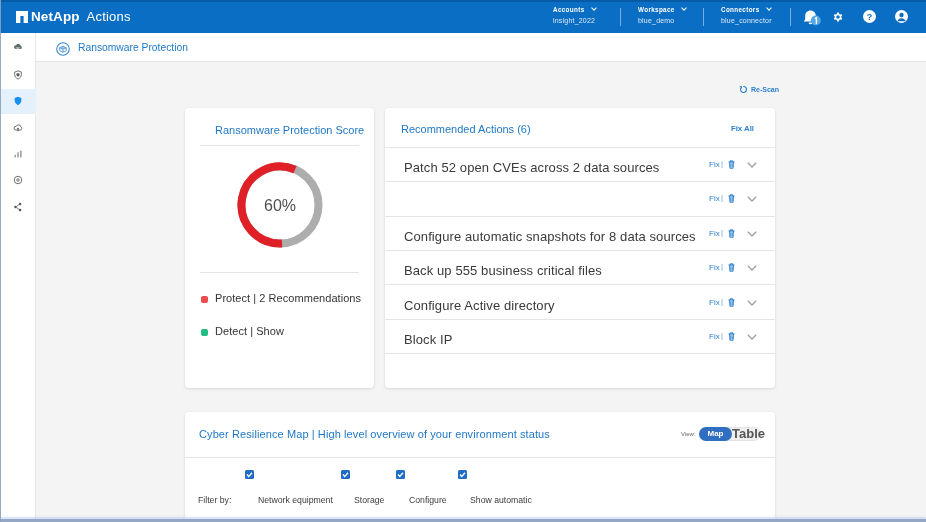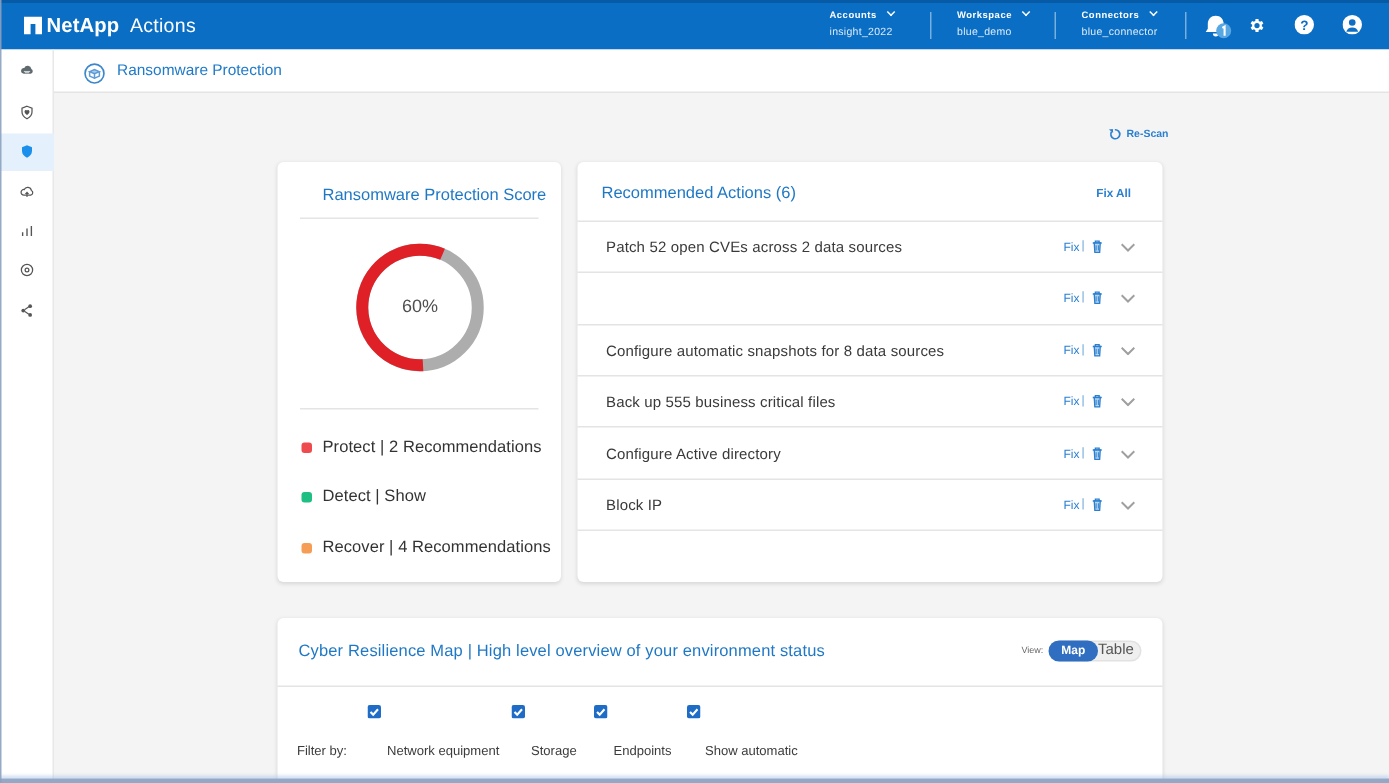--- a/index.html
+++ b/index.html
@@ -28,32 +28,32 @@
 #card2 { left:385px; top:108px; width:390px; height:280px; }
 #card3 { left:185px; top:412px; width:590px; height:108px; border-bottom-left-radius:0; border-bottom-right-radius:0; }
 .cardhead { font-size:11px; color:#1f78c5; }
 .divider { height:1px; background:#e4e4e4; }
 
 #c1head { left:215px; top:124px; }
 #c1div1 { left:200px; top:145px; width:159px; }
 #c1div2 { left:200px; top:272px; width:159px; }
 .legrow { left:201px; font-size:11px; color:#333; letter-spacing:0.05px; }
 .legsq { width:7px; height:7px; border-radius:2px; display:inline-block; margin-right:7px; vertical-align:-0.5px; }
-#pct { left:232px; top:197px; width:96px; text-align:center; font-size:12px; color:#4f4f4f; }
+#pct { left:232px; top:197px; width:96px; text-align:center; font-size:16px; color:#4f4f4f; }
 
 #c2head { left:401px; top:123px; }
 #fixall { left:700px; top:124px; width:54px; text-align:right; font-size:7.8px; font-weight:bold; color:#2a7fd0; }
-.rowtext { left:404px; font-size:10px; color:#3a3a3a; letter-spacing:0.1px; }
+.rowtext { left:404px; font-size:13px; color:#3a3a3a; letter-spacing:0.1px; }
 .rowctl { font-size:8px; color:#2a7fd0; }
 
 #c3head { left:199px; top:428px; letter-spacing:0.1px; }
 #viewlab { left:681px; top:431px; font-size:6px; color:#666; }
 #pill { left:700px; top:427px; width:61px; height:14px; background:#efefef; border-radius:7px; border:1px solid #e2e2e2; }
 #pillmap { left:699px; top:427px; width:33px; height:14px; background:#2f6ec0; border-radius:7px; color:#fff; font-size:8px; font-weight:bold; text-align:center; line-height:14px; }
-#pilltable { left:732px; top:427px; width:29px; height:14px; color:#555; font-size:10px; font-weight:normal; text-align:left; line-height:14px; }
+#pilltable { left:732px; top:427px; width:29px; height:14px; color:#555; font-size:13px; font-weight:bold; text-align:left; line-height:14px; }
 #c3div { left:185px; top:457px; width:590px; }
 .filt { top:470px; font-size:8.7px; color:#3c3c3c;margin-top:25px; }
 #bottomline { left:0; top:519px; width:926px; height:3px; background:#94a7c4; box-shadow:0 -2px 2px rgba(170,195,235,0.5); }
 #rescan { left:751px; top:86px; font-size:7px; font-weight:bold; color:#2a7fd0; }
 </style>
 </head>
 <body>
 <div id="page">
 
   <div class="abs" id="header"></div>
@@ -164,21 +164,20 @@
   <svg class="abs" style="left:232px;top:157px" width="96" height="96" viewBox="0 0 96 96">
     <g fill="none" stroke-width="8">
       <circle cx="48" cy="48" r="38.5" stroke="#adadad"></circle>
       <path id="redarc" stroke="#df2127" d="M 50.01 86.45 A 38.5 38.5 0 1 1 63.04 12.56"></path>
     </g>
   </svg>
   <div class="abs" id="pct">60%</div>
   <div class="abs divider" id="c1div2"></div>
   <div class="abs legrow" style="top:292px"><span class="legsq" style="background:#ee4b4f"></span>Protect | 2 Recommendations</div>
   <div class="abs legrow" style="top:325px"><span class="legsq" style="background:#1fbe83"></span>Detect | Show</div>
-  <div class="abs legrow" style="top:359px"><span class="legsq" style="background:#f59d54"></span>Recover | 4 Recommendations</div>
 
   <div class="abs card" id="card2"></div>
   <div class="abs cardhead" id="c2head">Recommended Actions (6)</div>
   <div class="abs" id="fixall">Fix All</div>
   <div class="abs divider" style="left:385px;top:147px;width:390px"></div>
   <div class="abs divider" style="left:385px;top:181px;width:390px"></div>
   <div class="abs divider" style="left:385px;top:216px;width:390px"></div>
   <div class="abs divider" style="left:385px;top:250px;width:390px"></div>
   <div class="abs divider" style="left:385px;top:284px;width:390px"></div>
   <div class="abs divider" style="left:385px;top:319px;width:390px"></div>
@@ -271,21 +270,21 @@
   <div class="abs card" id="card3"></div>
   <div class="abs cardhead" id="c3head">Cyber Resilience Map | High level overview of your environment status</div>
   <div class="abs" id="viewlab">View:</div>
   <div class="abs" id="pill"></div>
   <div class="abs" id="pillmap">Map</div>
   <div class="abs" id="pilltable">Table</div>
   <div class="abs divider" id="c3div"></div>
   <div class="abs filt" style="left:198px">Filter by:</div>
   <div class="abs filt" style="left:258px">Network equipment</div>
   <div class="abs filt" style="left:354px">Storage</div>
-  <div class="abs filt" style="left:409px">Endpoints</div>
+  <div class="abs filt" style="left:409px">Configure</div>
   <div class="abs filt" style="left:470px">Show automatic</div>
 
   <div class="abs" id="bottomline"></div>
 <svg class="abs" style="left:245px;top:470px" width="9" height="9" viewBox="0 0 9 9">
       <rect width="9" height="9" rx="1.5" fill="#1e6cc5"></rect>
       <path fill="none" stroke="#fff" stroke-width="1.4" d="M2 4.6l1.8 1.8 3.2-3.6"></path>
     </svg>
     <svg class="abs" style="left:341px;top:470px" width="9" height="9" viewBox="0 0 9 9">
       <rect width="9" height="9" rx="1.5" fill="#1e6cc5"></rect>
       <path fill="none" stroke="#fff" stroke-width="1.4" d="M2 4.6l1.8 1.8 3.2-3.6"></path>

